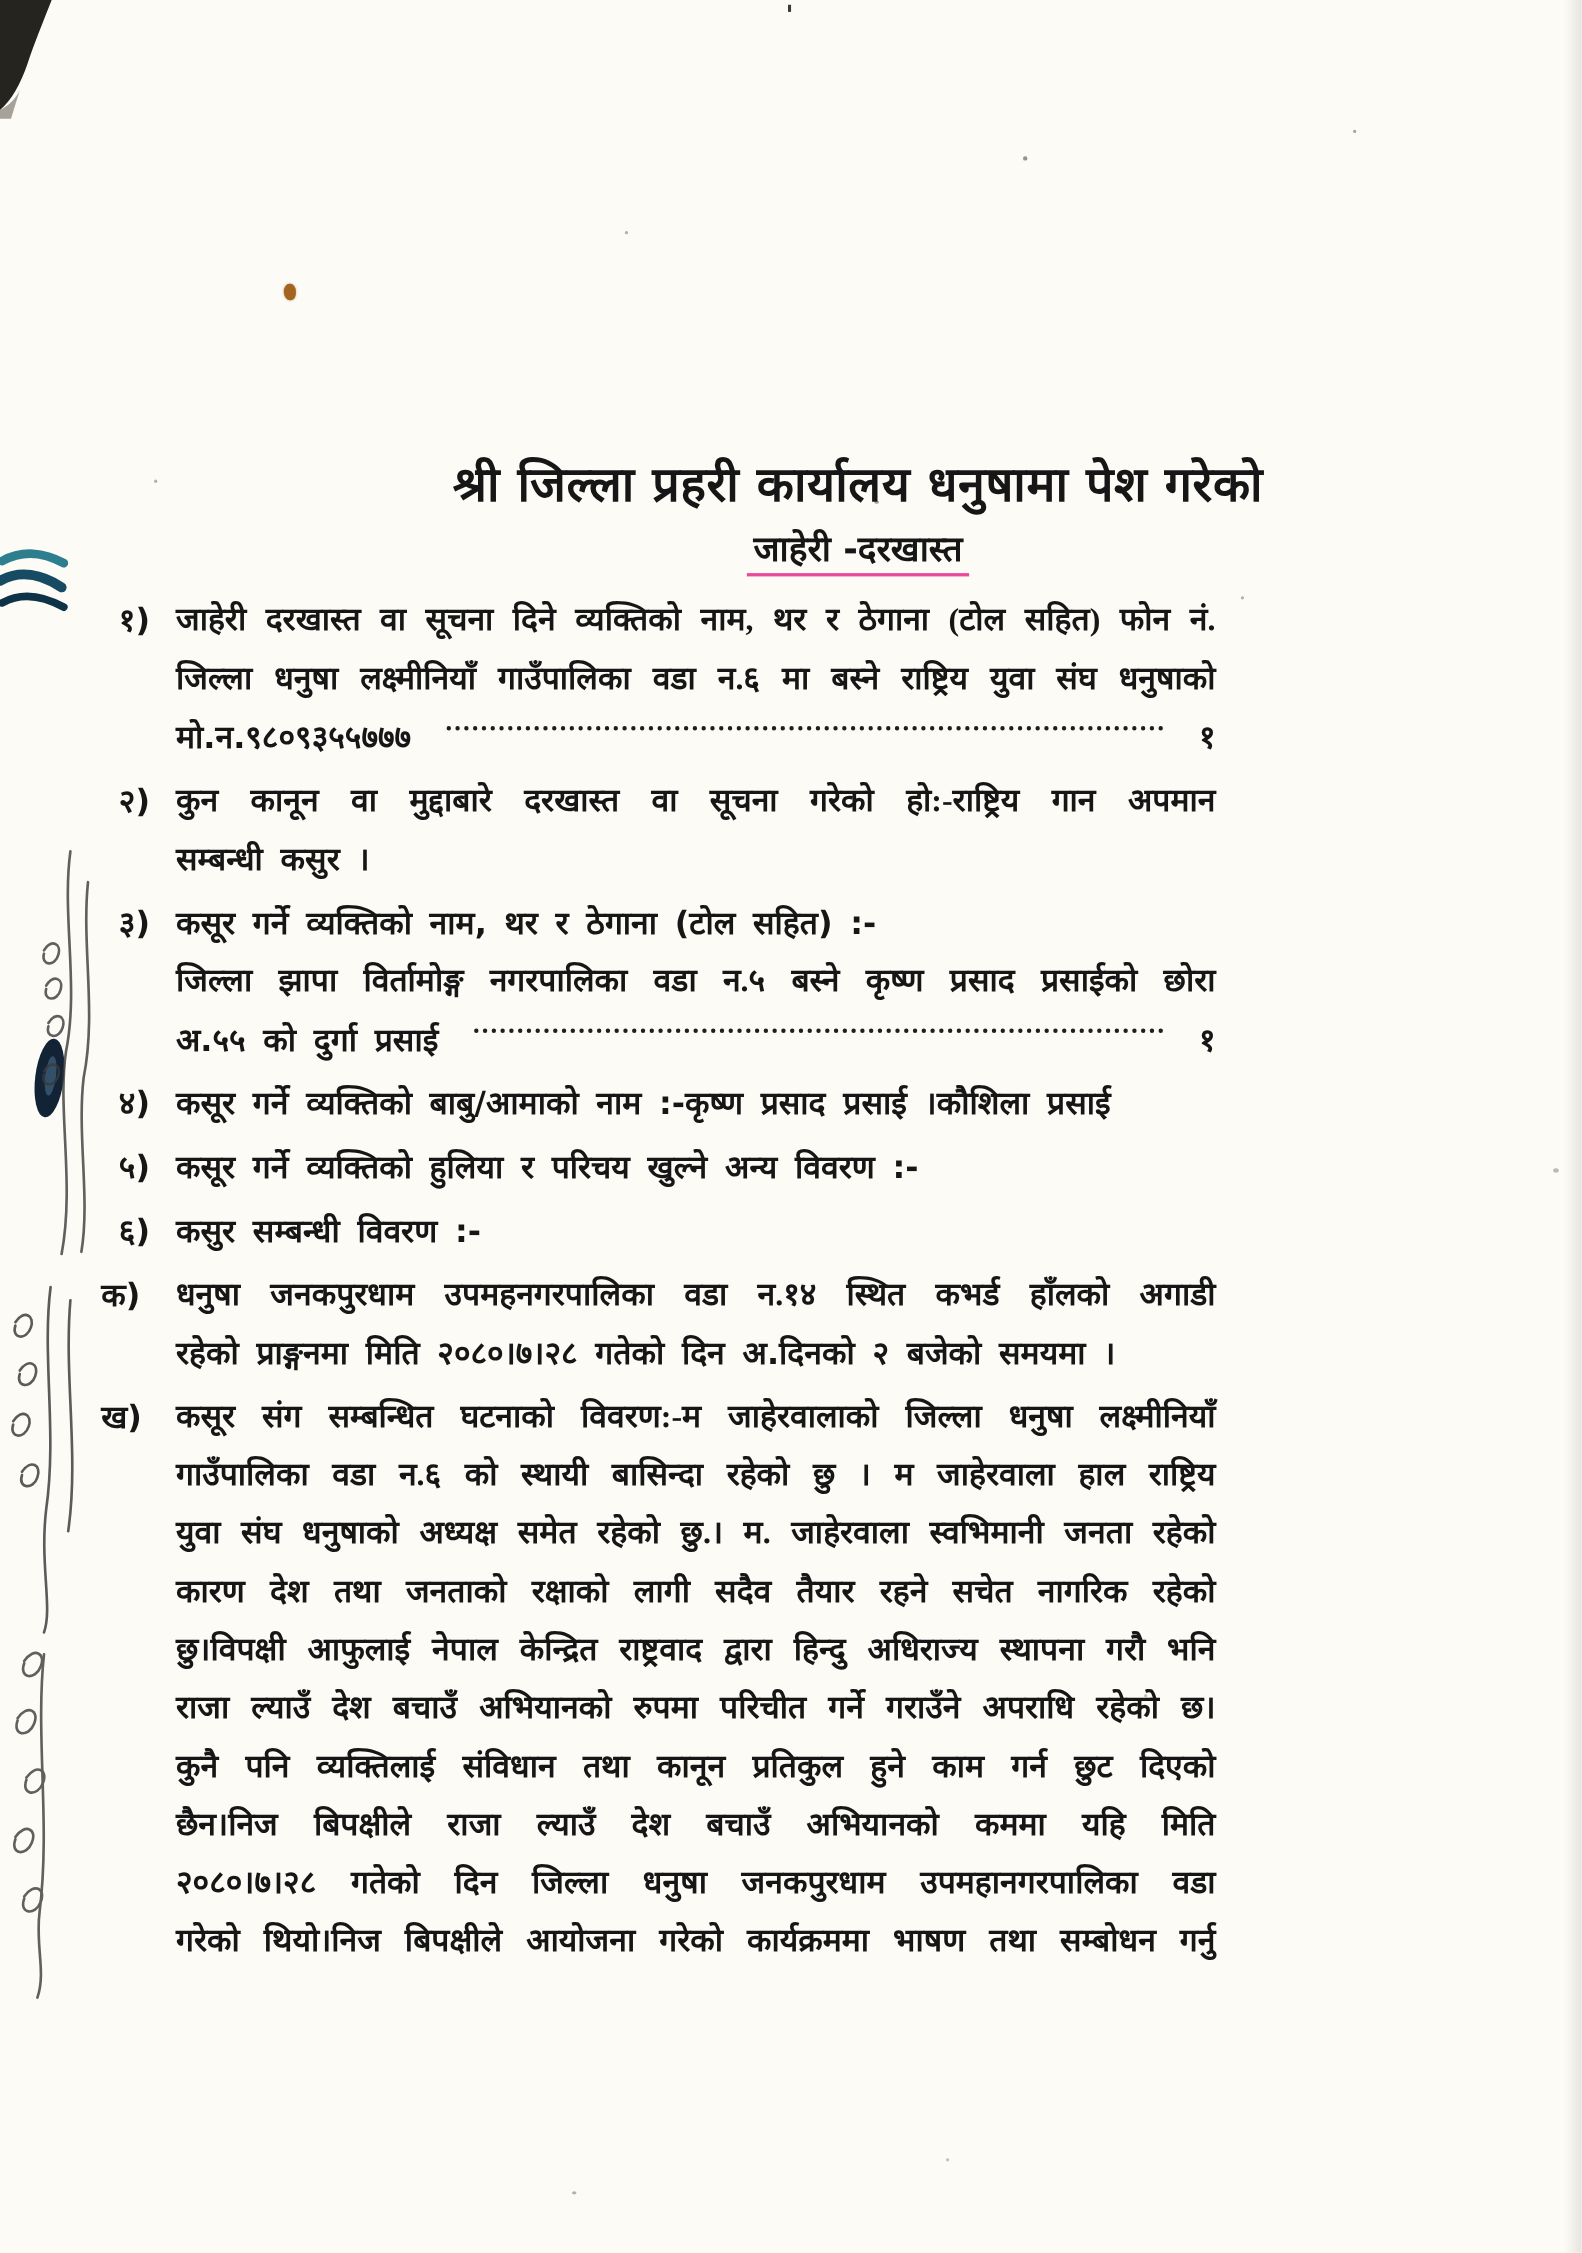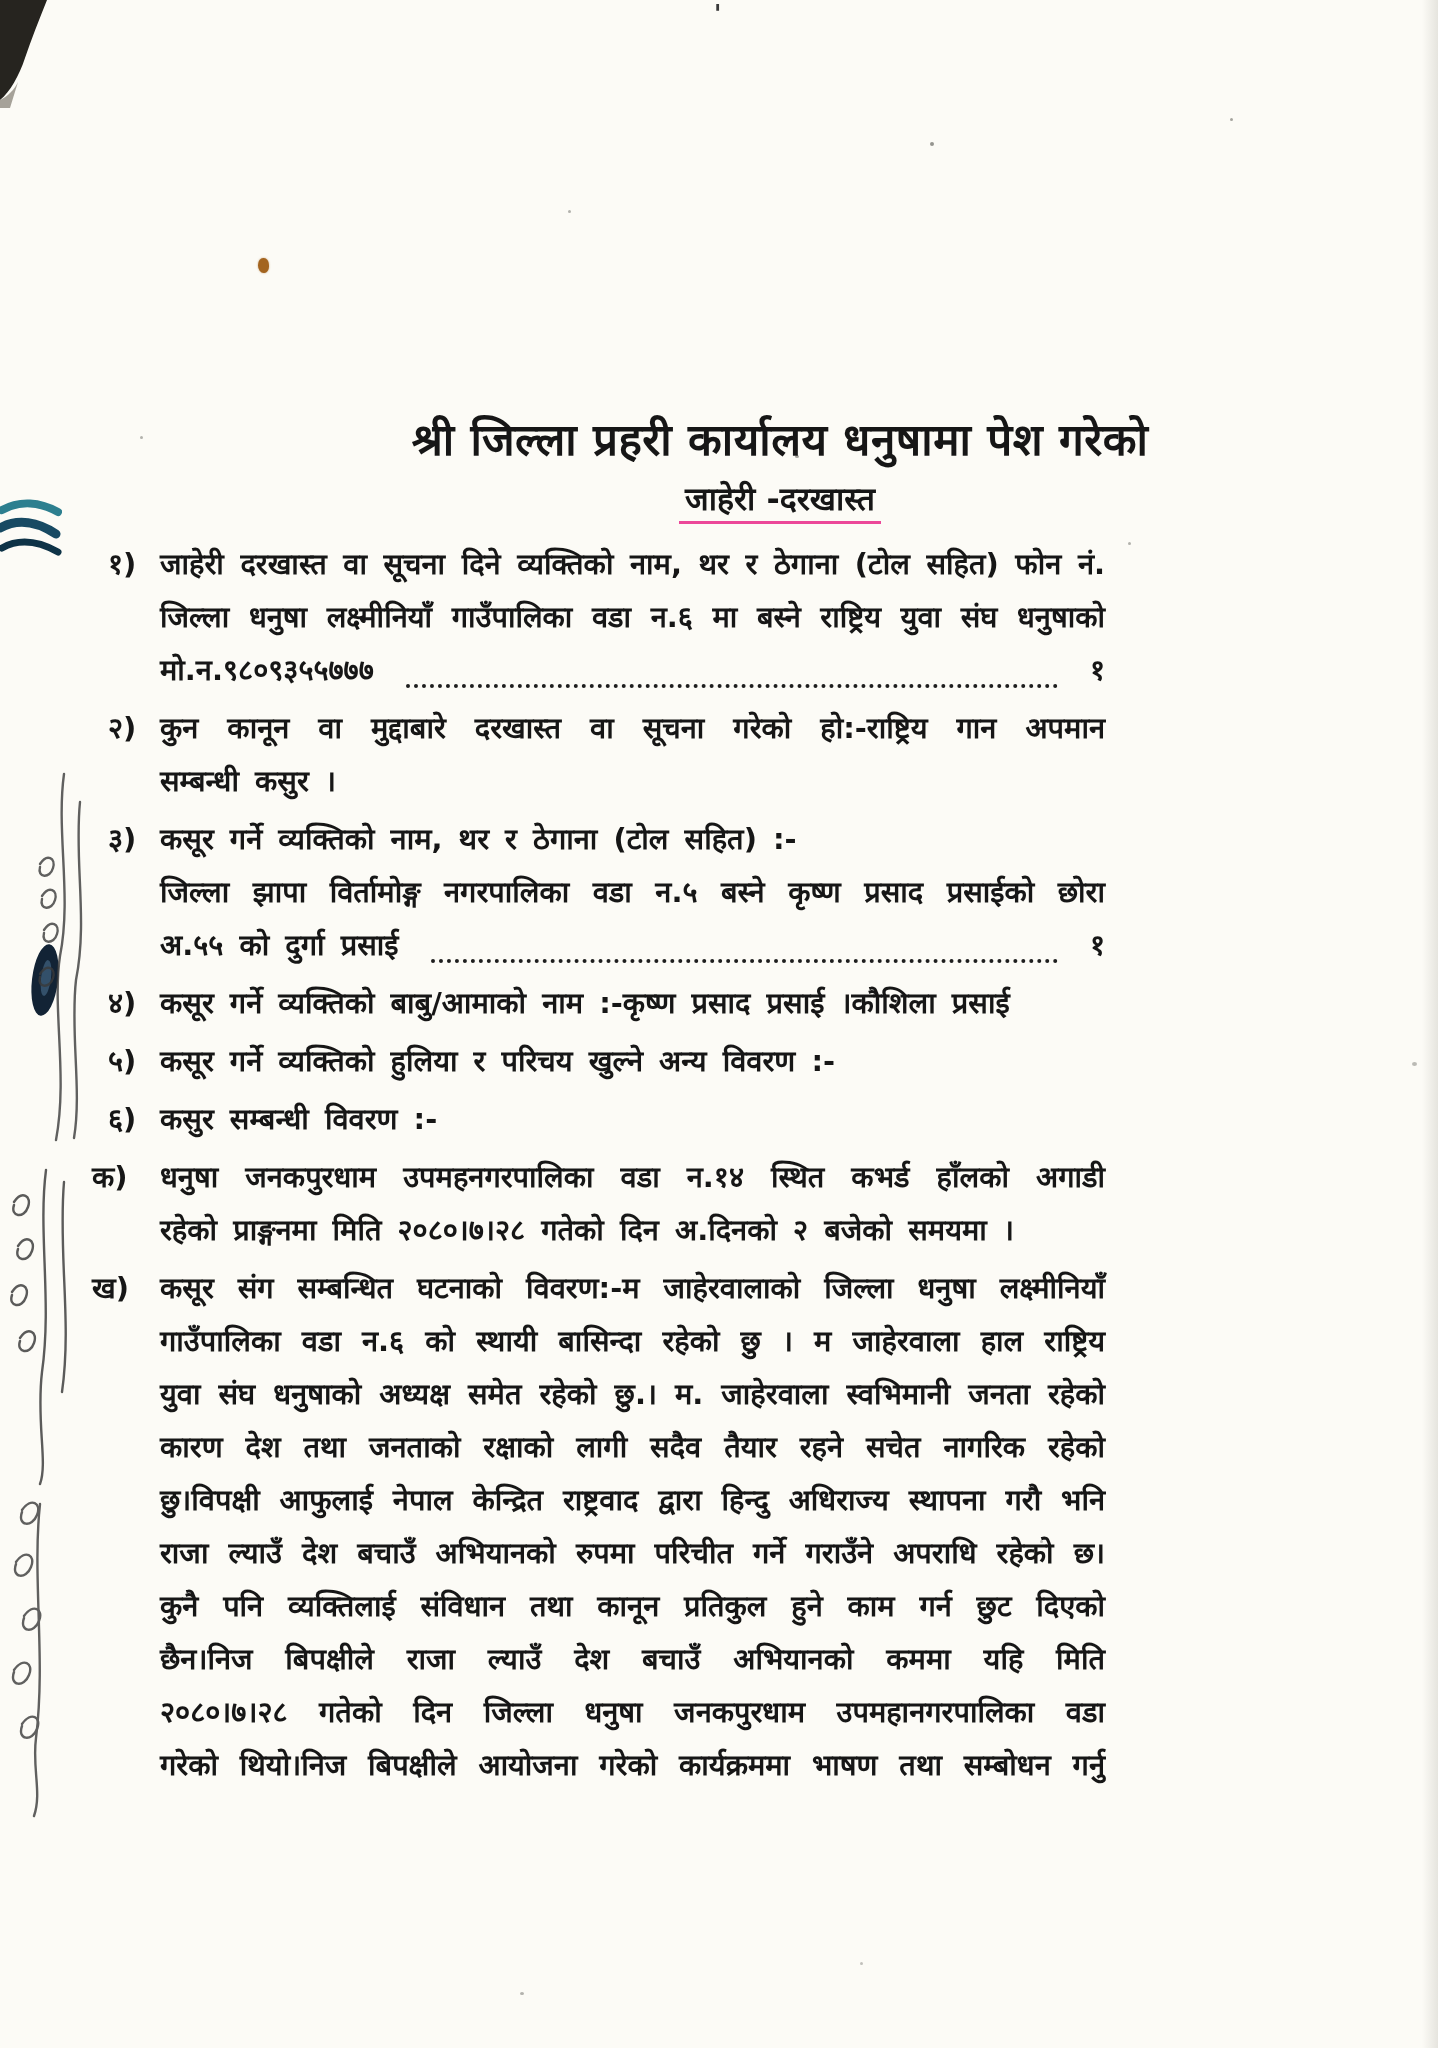--- a/index.html
+++ b/index.html
@@ -18,22 +18,22 @@
   .title{font-size:44px;font-weight:700;letter-spacing:.5px;white-space:nowrap;}
   .subtitle{display:inline-block;font-size:32px;font-weight:700;
     border-bottom:3px solid #ec4899;padding:0 6px 2px;margin-top:8px;}
   
   .doc{position:absolute;left:108px;top:538px;width:997px;}
   .item{display:flex;margin-bottom:5px;}
   .num{flex:none;width:52px;font-size:29px;font-weight:600;line-height:53px;}
   .item.sub .num{margin-left:-16px;width:68px;}
   .ibody{flex:1;min-width:0;}
   .line{font-size:29px;font-weight:600;line-height:53px;word-spacing:6px;white-space:nowrap;}
-  .line.j{white-space:normal;text-align:justify;text-align-last:justify;word-spacing:4px;}
-  .leaderline{display:flex;align-items:flex-end;gap:24px;}
+  .line.j{white-space:normal;text-align:justify;text-align-last:justify;word-spacing:4px;font-family:Liberation Serif, serif;}
+  .leaderline{display:flex;align-items:center;gap:24px;}
   .leader{flex:1;border-bottom:4px dotted #1e1e1e;margin:0 8px;transform:translateY(-9px);}
   
   .corner-mark{position:absolute;left:0;top:0;}
   .thread{position:absolute;left:0;top:492px;}
   .punch{position:absolute;left:24px;top:938px;}
   .hw{position:absolute;}
   .hw1{left:30px;top:768px;}
   .hw2{left:2px;top:1162px;}
   .hw3{left:2px;top:1498px;}
   .stain{position:absolute;left:258px;top:258px;width:11px;height:15px;border-radius:50% 50% 45% 55%;

